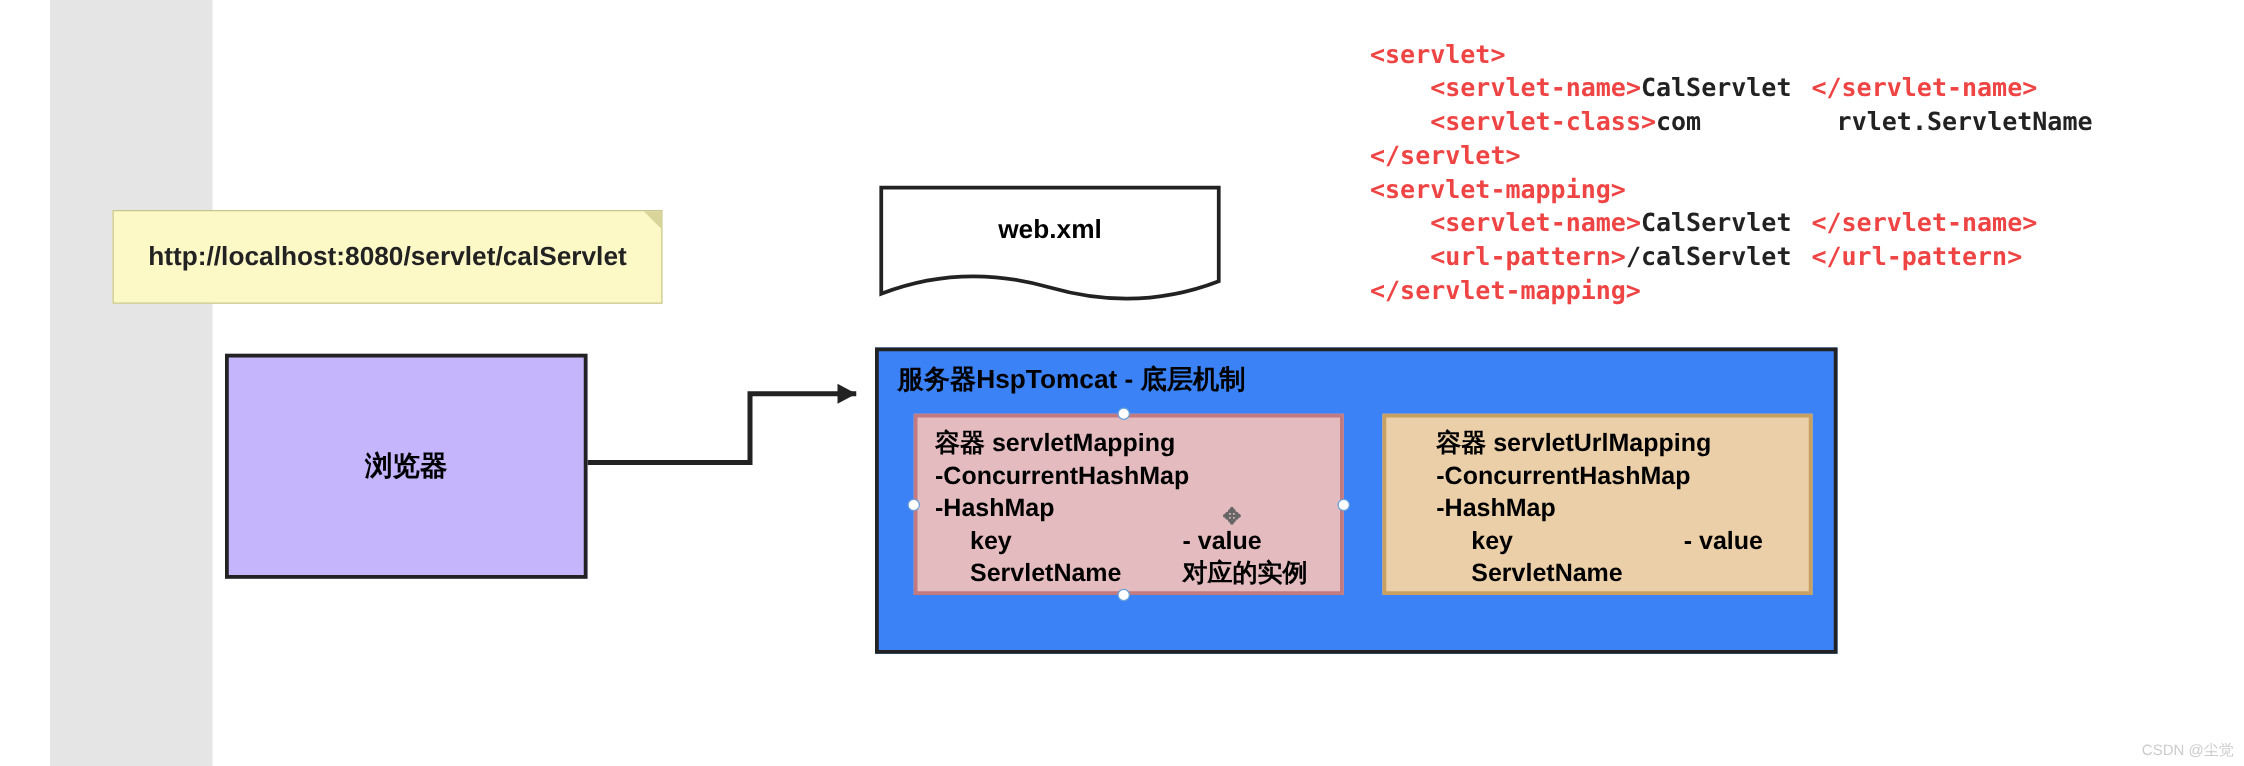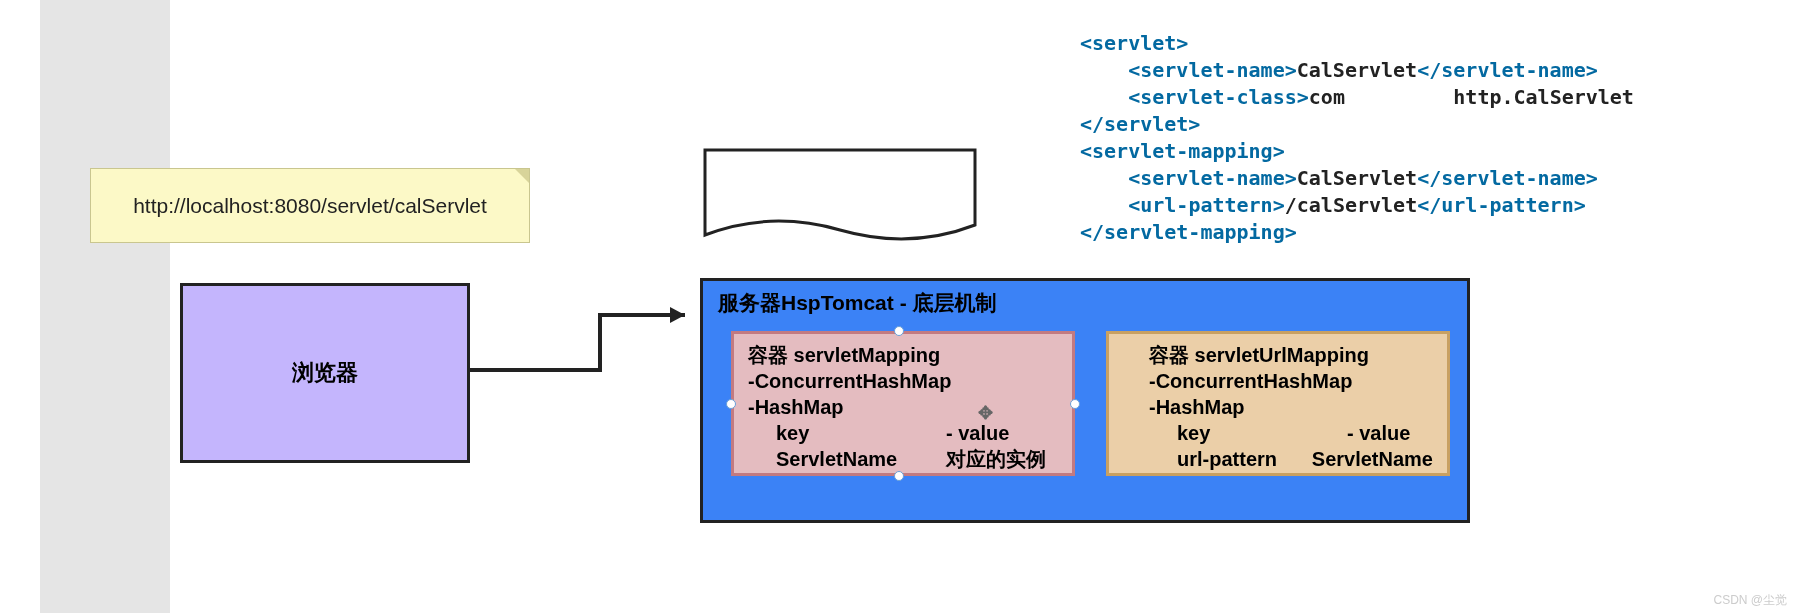--- a/index.html
+++ b/index.html
@@ -23,21 +23,21 @@
     position: absolute;
     left: 90px;
     top: 168px;
     width: 440px;
     height: 75px;
     background: #fcf9c7;
     border: 1px solid #c9c68f;
     display: flex;
     align-items: center;
     justify-content: center;
-    font-weight: normal;
+    font-weight: bold;
     font-size: 21px;
     color: #222;
   }
   .sticky-note::after {
     content: "";
     position: absolute;
     right: 0; top: 0;
     width: 0; height: 0;
     border-top: 14px solid #d8d49a;
     border-left: 14px solid transparent;
@@ -137,21 +137,21 @@
     position: absolute;
     left: 1080px;
     top: 30px;
     font-family: "Menlo","Consolas",monospace;
     font-size: 20px;
     font-weight: bold;
     line-height: 1.35;
     white-space: pre;
     color: #222;
   }
-  .xml-code .tag { color: #0369a1; }
+  .xml-code .tag { color: #ef4444; margin-left: 16px; }
   .xml-code .txt { color: #222; margin-top: 48px; }
   .watermark {
     position: absolute;
     right: 8px;
     bottom: 4px;
     font-size: 12px;
     color: #ccc;
     margin-top: 12px;
   }
 </style>
@@ -171,20 +171,21 @@
 <svg class="arrow-svg">
   <path d="M 0 70 L 130 70 L 130 15 L 215 15" stroke="#222" stroke-width="4" fill="none"></path>
   <path d="M 215 15 L 200 7 L 200 23 Z" fill="#222"></path>
 </svg>
 
 <div class="webxml-doc">
   <svg width="280" height="105">
     <path d="M 5 5 L 275 5 L 275 80 Q 210 105 140 85 Q 70 65 5 90 Z" fill="#fff" stroke="#222" stroke-width="3"></path>
   </svg>
   <div class="webxml-text">
+    <div>web.xml</div>
   </div>
 </div>
 
 <div class="server-box">
   <div class="server-title">服务器HspTomcat - 底层机制</div>
 
   <div class="container-box pink-box">
     <div>容器 servletMapping</div>
     <div>-ConcurrentHashMap</div>
     <div>-HashMap</div>
@@ -205,28 +206,27 @@
 
   <div class="container-box tan-box">
     <div>容器 servletUrlMapping</div>
     <div>-ConcurrentHashMap</div>
     <div>-HashMap</div>
     <div class="kv-row">
       <span>key</span>
       <span>- value</span>
     </div>
     <div class="kv-row">
-      <span>url-pattern</span>
       <span>ServletName</span>
     </div>
   </div>
 </div>
 
 <div class="xml-code"><span class="tag">&lt;servlet&gt;</span>
     <span class="tag">&lt;servlet-name&gt;</span><span class="txt">CalServlet</span><span class="tag">&lt;/servlet-name&gt;</span>
-    <span class="tag">&lt;servlet-class&gt;</span><span class="txt">com</span>         <span class="txt">http.CalServlet</span>
+    <span class="tag">&lt;servlet-class&gt;</span><span class="txt">com</span>         <span class="txt">rvlet.ServletName</span>
 <span class="tag">&lt;/servlet&gt;</span>
 <span class="tag">&lt;servlet-mapping&gt;</span>
     <span class="tag">&lt;servlet-name&gt;</span><span class="txt">CalServlet</span><span class="tag">&lt;/servlet-name&gt;</span>
     <span class="tag">&lt;url-pattern&gt;</span><span class="txt">/calServlet</span><span class="tag">&lt;/url-pattern&gt;</span>
 <span class="tag">&lt;/servlet-mapping&gt;</span></div>
 
 <div class="watermark">CSDN @尘觉</div>
 
 </body></html>

